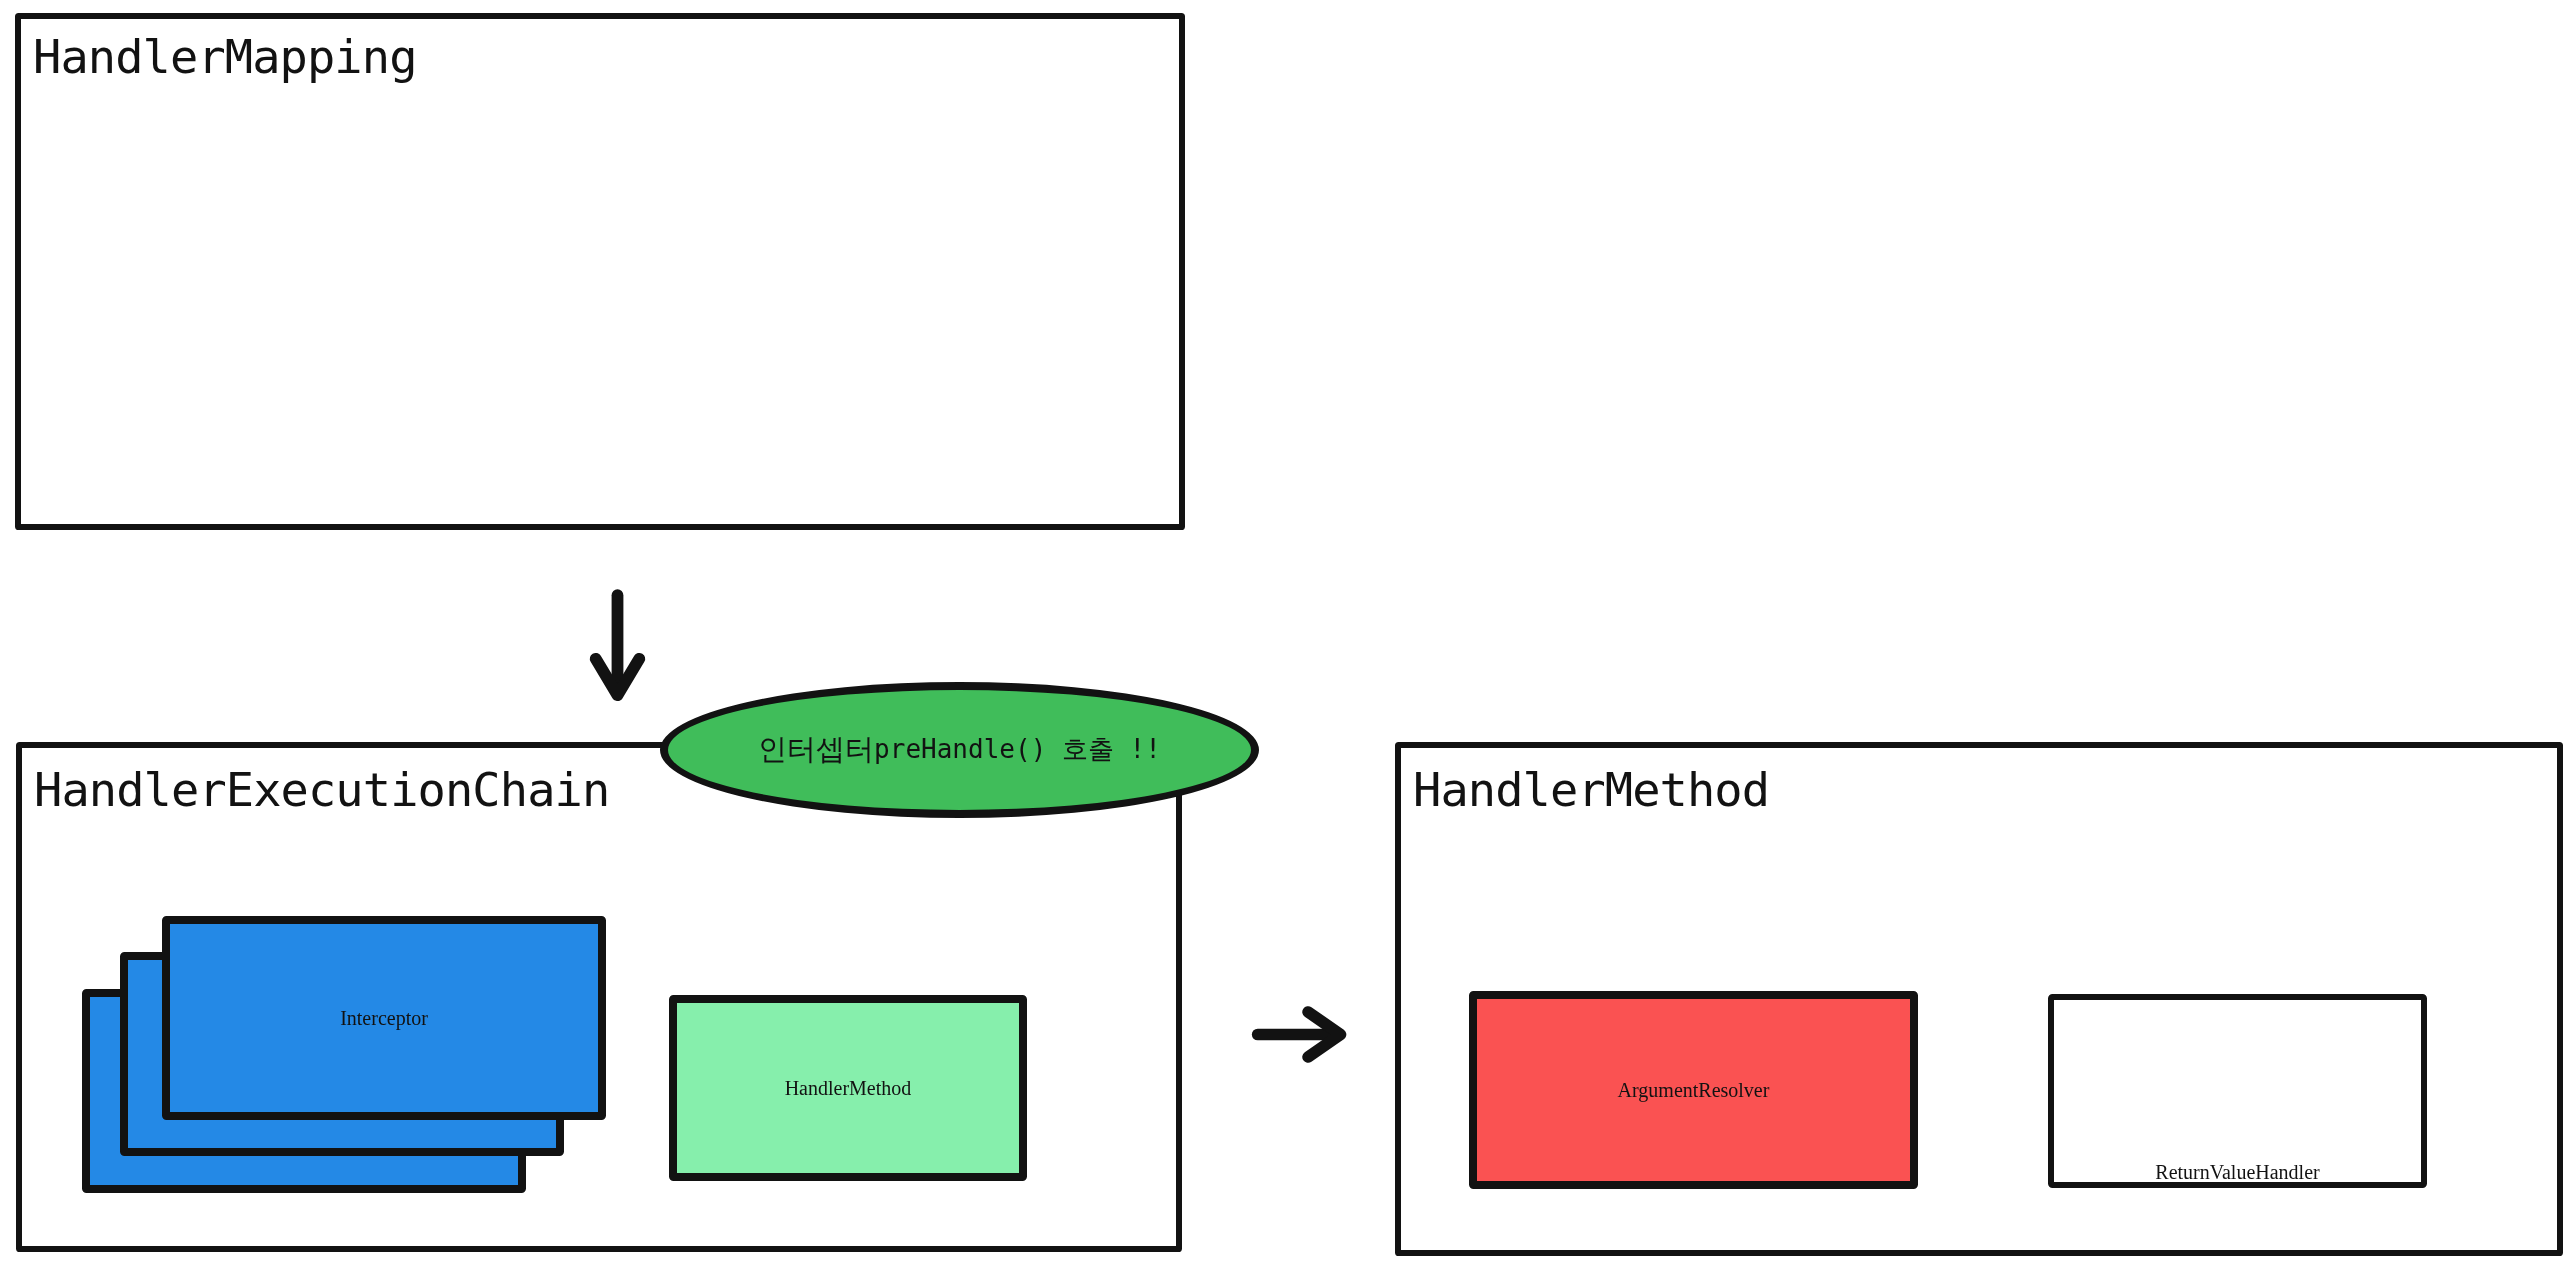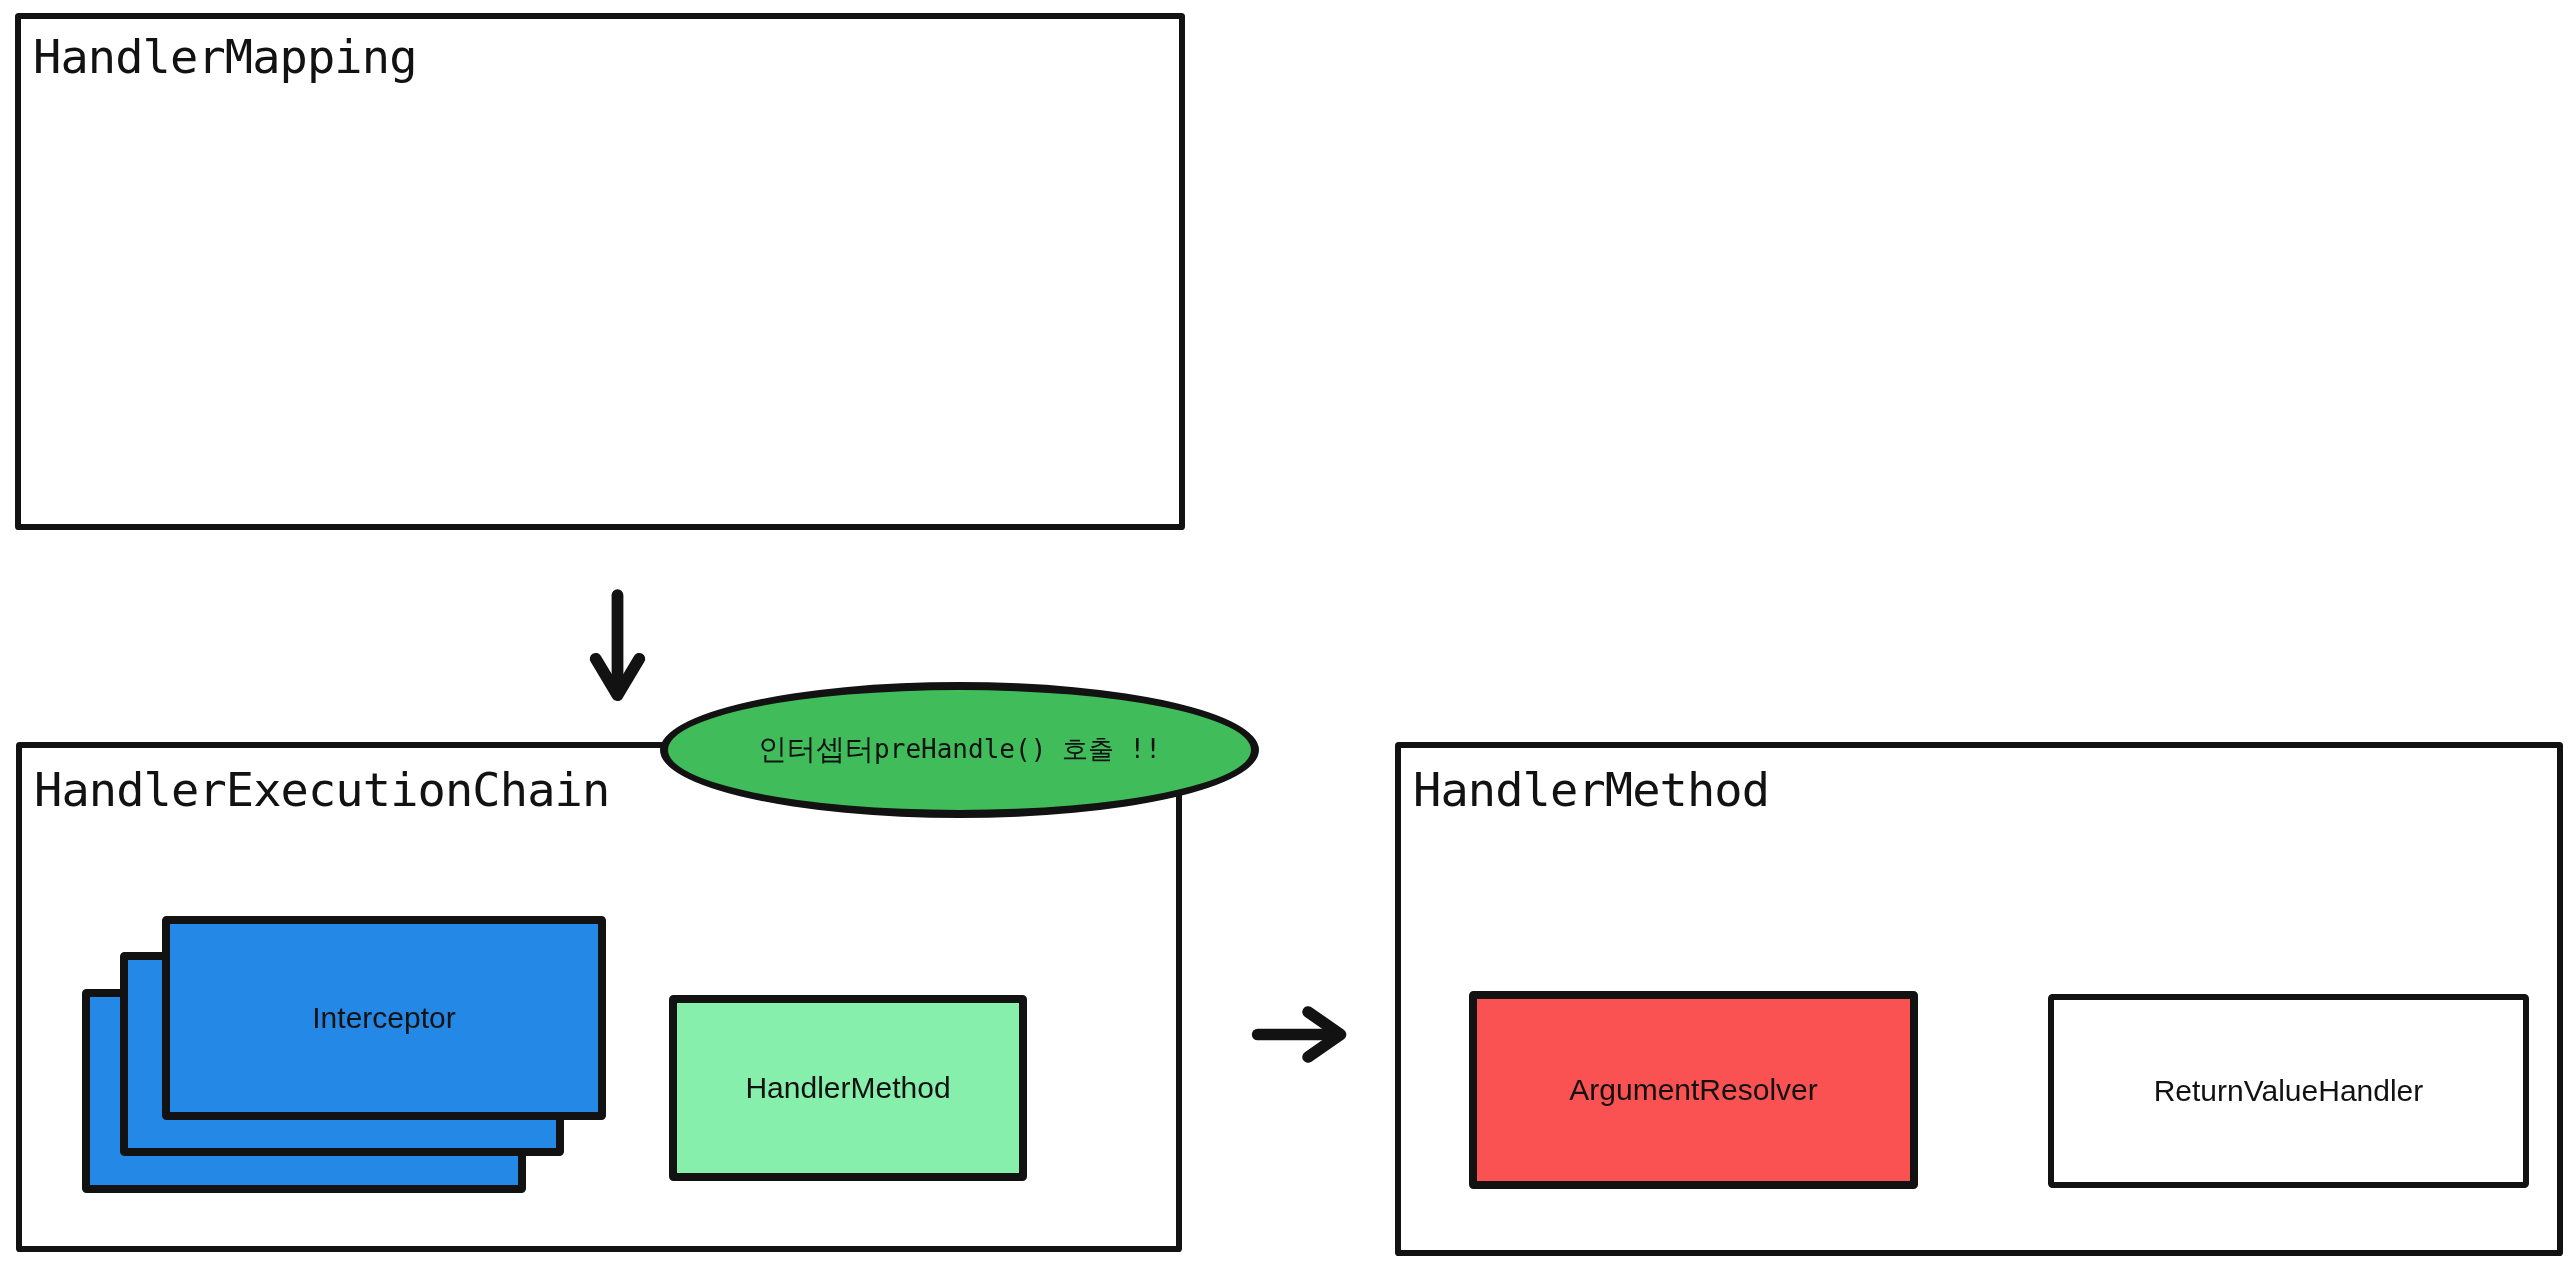--- a/index.html
+++ b/index.html
@@ -46,22 +46,22 @@
   .node {
     position: absolute;
     box-sizing: border-box;
     border: 8.2px solid #121212;
     border-radius: 4.5px;
     display: flex;
     align-items: center;
     justify-content: center;
   }
   .node .node-label {
-    font-family: Liberation Sans, sans-serif;
-    font-size: 30px;
+    font-family: Liberation Serif, serif;
+    font-size: 20px;
     line-height: 1;
     color: #121212;
     letter-spacing: 0px;
     white-space: nowrap;
   }
 
   
   #interceptor-stack {
     position: absolute;
     left: 82px;
@@ -158,18 +158,18 @@
   </svg>
 
   <div class="sketch-box" id="handler-adapter-box" style="left:1395px; top:742px; width:1168px; height:514px;">
   </div>
   <div class="box-title" style="left:1413px; top:766px;">HandlerMethod</div>
 
   <div class="node" style="left:1469px; top:991px; width:449px; height:198px; background:#fa5252;justify-content:center;">
     <span class="node-label">ArgumentResolver</span>
   </div>
 
-  <div class="node" style="left:2048px; top:994px; width:481px; height:194px; background:#ffffff; border-width:6.3px;">
+  <div class="node" style="left:2048px; top:994px; width:379px; height:194px; background:#ffffff; border-width:6.3px;align-items:flex-end;">
     <span class="node-label">ReturnValueHandler</span>
   </div>
 
 </div>
 
 
 </body></html>

